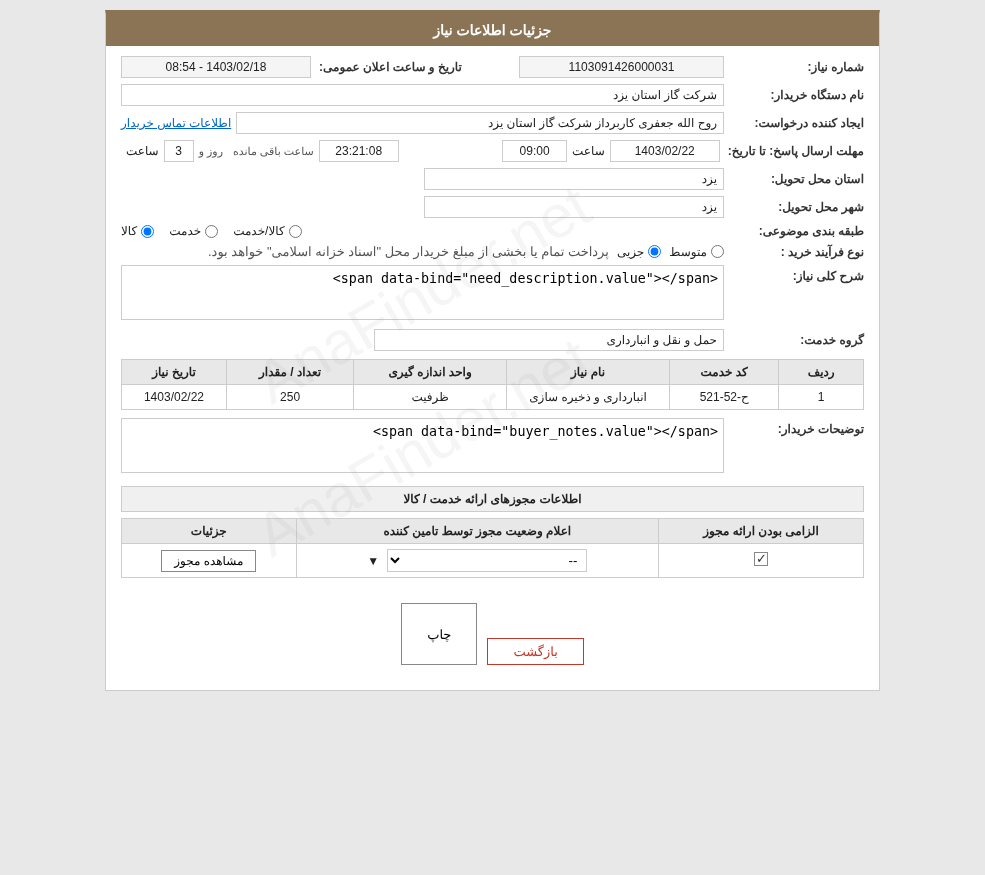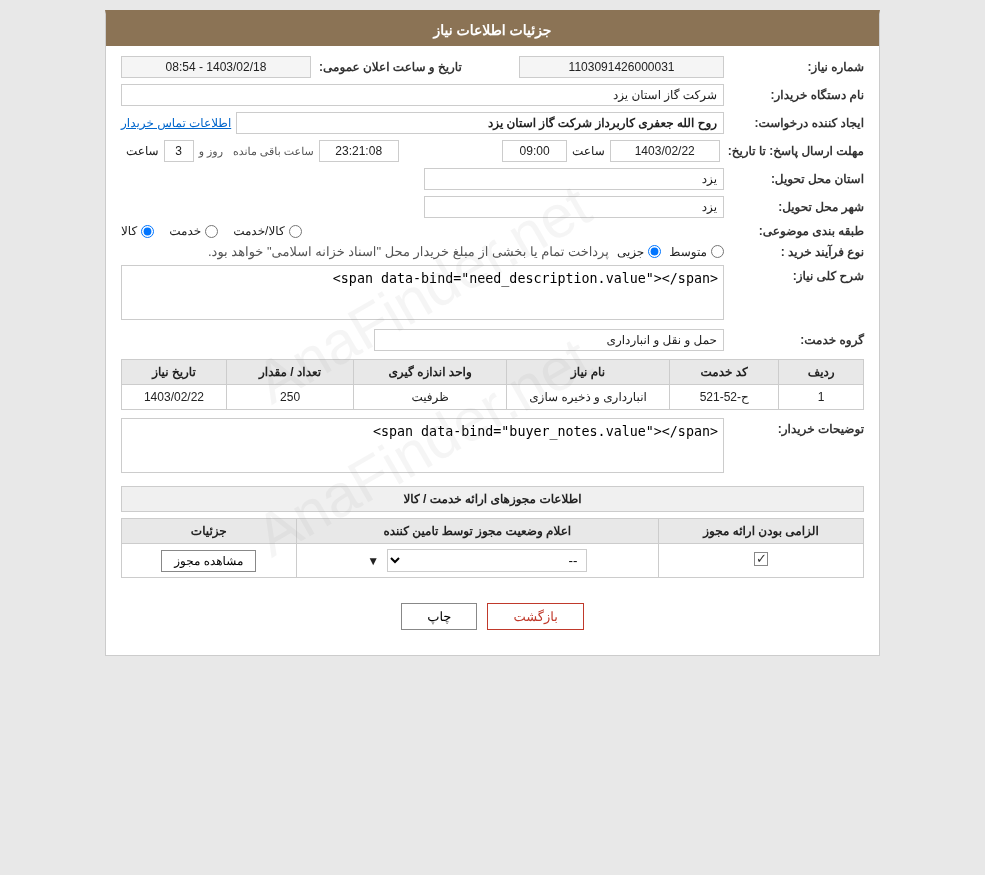--- a/index.html
+++ b/index.html
@@ -213,20 +213,21 @@
       font-size: 13px;
     }
     .btn-back {
       background: #fff;
       border: 1px solid #c0392b;
       padding: 5px 25px;
       cursor: pointer;
       font-family: Tahoma, Arial, sans-serif;
       font-size: 13px;
       color: #c0392b;
+      margin-top: 35px;
     }
     .watermark {
       position: absolute;
       top: 50%;
       left: 50%;
       transform: translate(-50%, -50%) rotate(-30deg);
       opacity: 0.08;
       font-size: 60px;
       color: #888;
       pointer-events: none;
@@ -280,21 +281,21 @@
         <div class="field-value readonly" style="max-width:190px; text-align:center;">1403/02/18 - 08:54</div>
       </div>
 
       <div class="form-row">
         <span class="field-label">نام دستگاه خریدار:</span>
         <div class="field-value" style="text-align:right;">شرکت گاز استان یزد</div>
       </div>
 
       <div class="form-row">
         <span class="field-label">ایجاد کننده درخواست:</span>
-        <div class="field-value" style="text-align:right; flex:1;font-weight:bold;">روح الله جعفری کاربرداز شرکت گاز استان یزد</div>
+        <div class="field-value" style="text-align:right; flex:1;">روح الله جعفری کاربرداز شرکت گاز استان یزد</div>
         <span class="link-text">اطلاعات تماس خریدار</span>
       </div>
 
       <div class="form-row">
         <span class="field-label">مهلت ارسال پاسخ: تا تاریخ:</span>
         <div class="date-value">1403/02/22</div>
         <span style="padding: 0 5px;">ساعت</span>
         <div class="time-value">09:00</div>
         <span style="padding: 0 8px; flex:1;"></span>
         <div class="time-value" style="min-width:80px;">23:21:08</div>

